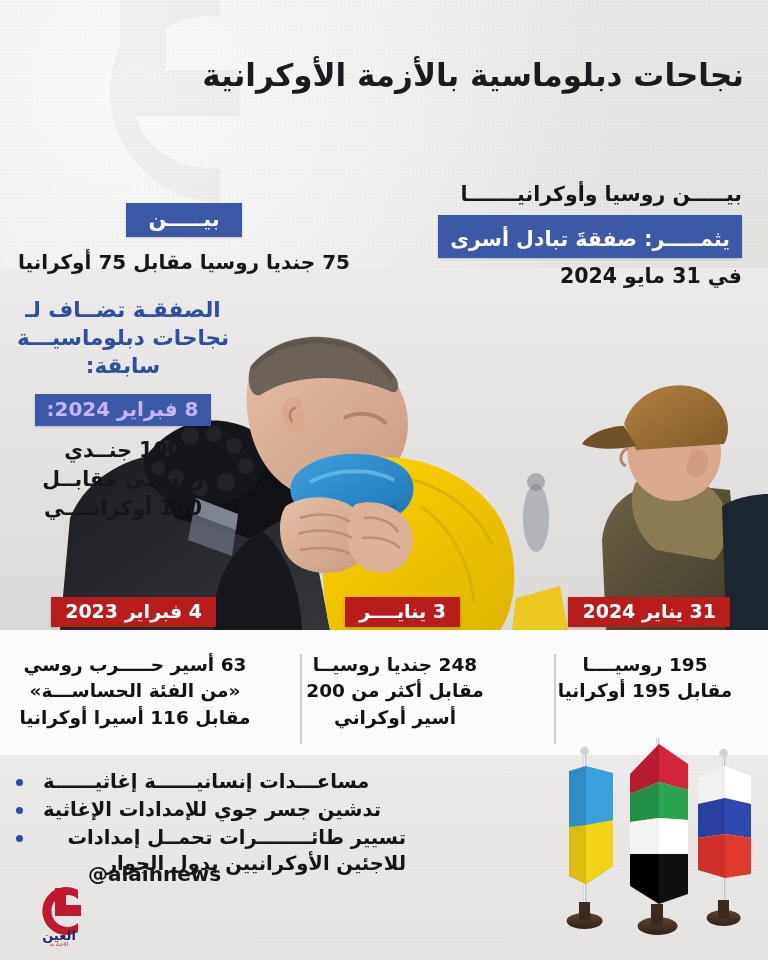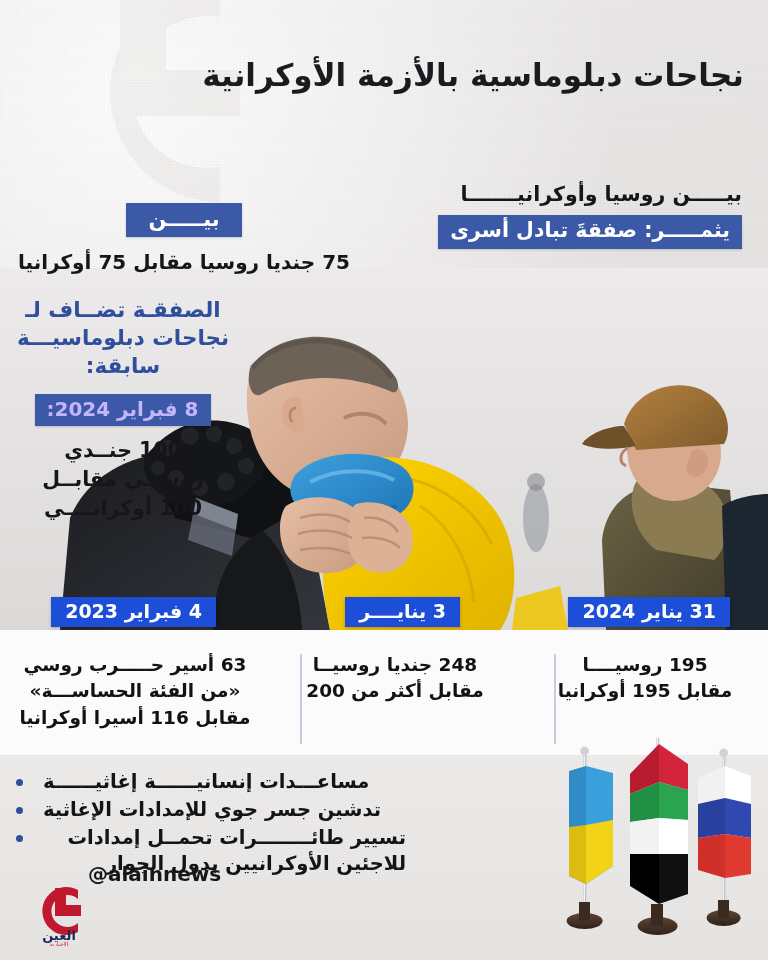--- a/index.html
+++ b/index.html
@@ -36,21 +36,21 @@
     text-shadow:0 1px 0 rgba(255,255,255,.6);
   }
   .hdr h2{
     margin:14px 0 0 0;font-size:31px;line-height:1.15;font-weight:bold;color:#1b1b1f;
   }
   
   .intro{position:absolute;right:26px;top:180px;width:340px;text-align:right;z-index:6;}
   .intro .ln{font-size:20.5px;line-height:1.38;color:#16161a;font-weight:600;}
   .badge{
     display:inline-block;background:#3c59a8;color:#fff;font-weight:bold;
-    padding:3px 12px 5px 12px;font-size:20.5px;line-height:1.25;margin-top:7px;
+    padding:12px 12px 5px 12px;font-size:20.5px;line-height:1.25;margin-top:7px;
     box-shadow:0 1px 2px rgba(0,0,0,.18);
   }
   .intro .after{font-size:20.5px;color:#16161a;font-weight:600;margin-top:6px;}
   
   .lblock{position:absolute;left:0;right:auto;top:196px;width:368px;text-align:center;z-index:6;}
   .lblock .badge{font-size:21px;padding:3px 22px 5px 22px;}
   .lblock .sub{font-size:20px;color:#16161a;font-weight:600;margin-top:12px;line-height:1.35;}
   
   .deal{position:absolute;left:10px;top:296px;width:226px;text-align:center;z-index:6;}
   .deal .hd{color:#2f4f9e;font-weight:bold;font-size:21.5px;line-height:1.3;}
@@ -59,21 +59,21 @@
     font-size:20px;padding:3px 12px 5px 11px;margin-top:14px;
     box-shadow:0 1px 2px rgba(0,0,0,.18);
   }
   .deal .dtxt{font-size:20.5px;color:#16161a;font-weight:700;margin-top:10px;line-height:1.42;}
   
   #photo{position:absolute;left:0;top:268px;width:768px;height:362px;overflow:hidden;}
   
   #timeline{position:absolute;left:0;top:630px;width:768px;height:125px;background:#fbfbfb;}
   .tl-col{position:absolute;top:0;text-align:center;}
   .tl-badge{
-    position:absolute;top:-33px;display:inline-block;background:#1d4ed8;color:#fff;
+    position:absolute;top:-33px;display:inline-block;background:#b91c1c;color:#fff;
     font-weight:bold;font-size:19px;padding:3px 14px 5px 14px;white-space:nowrap;
     box-shadow:0 1px 3px rgba(0,0,0,.25);
   }
   .tl-txt{font-size:18.5px;font-weight:bold;color:#121215;line-height:1.42;padding-top:22px;}
   .tl-sep{position:absolute;top:654px;width:2px;height:90px;background:#c8cddd;}
   
   #bottom{position:absolute;left:0;top:755px;width:768px;height:205px;
     background:linear-gradient(180deg,#ecebe9 0%,#e6e4e2 100%);}
   #bottom .grain{position:absolute;inset:0;opacity:.45;
     background-image:repeating-linear-gradient(0deg, rgba(0,0,0,.03) 0px, rgba(0,0,0,.03) 1px, rgba(255,255,255,0) 1px, rgba(255,255,255,0) 3px);}
@@ -101,20 +101,21 @@
   </svg>
   <div id="grain"></div>
 
   <div class="hdr">
     <h2>نجاحات دبلوماسية بالأزمة الأوكرانية</h2>
   </div>
 
   <div class="intro">
     <div class="ln">بيـــــن روسيا وأوكرانيـــــــا</div>
     <div class="badge">يثمـــــر: صفقةَ تبادل أسرى</div>
+    <div class="after">في 31 مايو 2024</div>
   </div>
 
   <div class="lblock">
     <div class="badge">بيـــــن</div>
     <div class="sub">75 جنديا روسيا مقابل 75 أوكرانيا</div>
   </div>
 
   <div class="deal">
     <div class="hd">الصفقـة تضــاف لـ</div>
     <div class="hd">نجاحات دبلوماسيـــة</div>
@@ -239,20 +240,21 @@
         <div>195 روسيــــا</div>
         <div>مقابل 195 أوكرانيا</div>
       </div>
     </div>
 
     <div class="tl-col" style="right:254px;width:238px;">
       <div class="tl-badge" style="right:54px;">3 ينايــــر</div>
       <div class="tl-txt">
         <div>248 جنديا روسيــا</div>
         <div>مقابل أكثر من 200</div>
+        <div>أسير أوكراني</div>
       </div>
     </div>
 
     <div class="tl-col" style="right:506px;width:254px;">
       <div class="tl-badge" style="right:46px;">4 فبراير 2023</div>
       <div class="tl-txt">
         <div>63 أسير حـــــرب روسي</div>
         <div>«من الفئة الحساســـة»</div>
         <div>مقابل 116 أسيرا أوكرانيا</div>
       </div>

